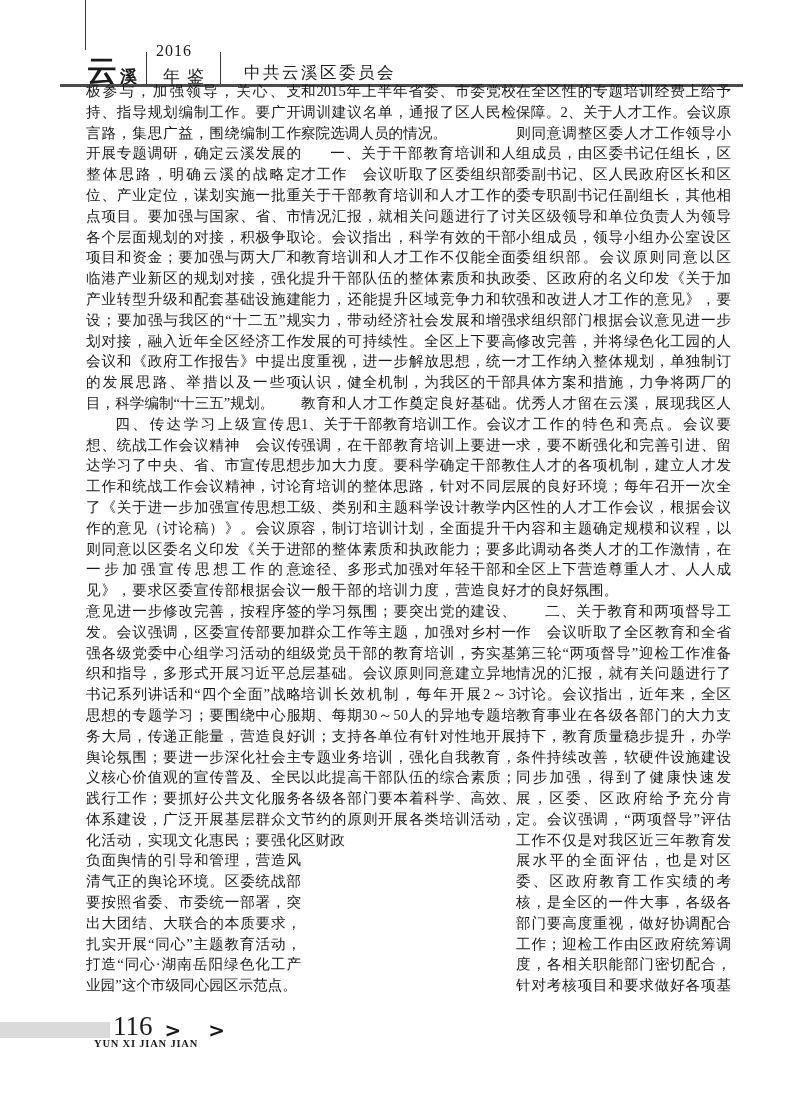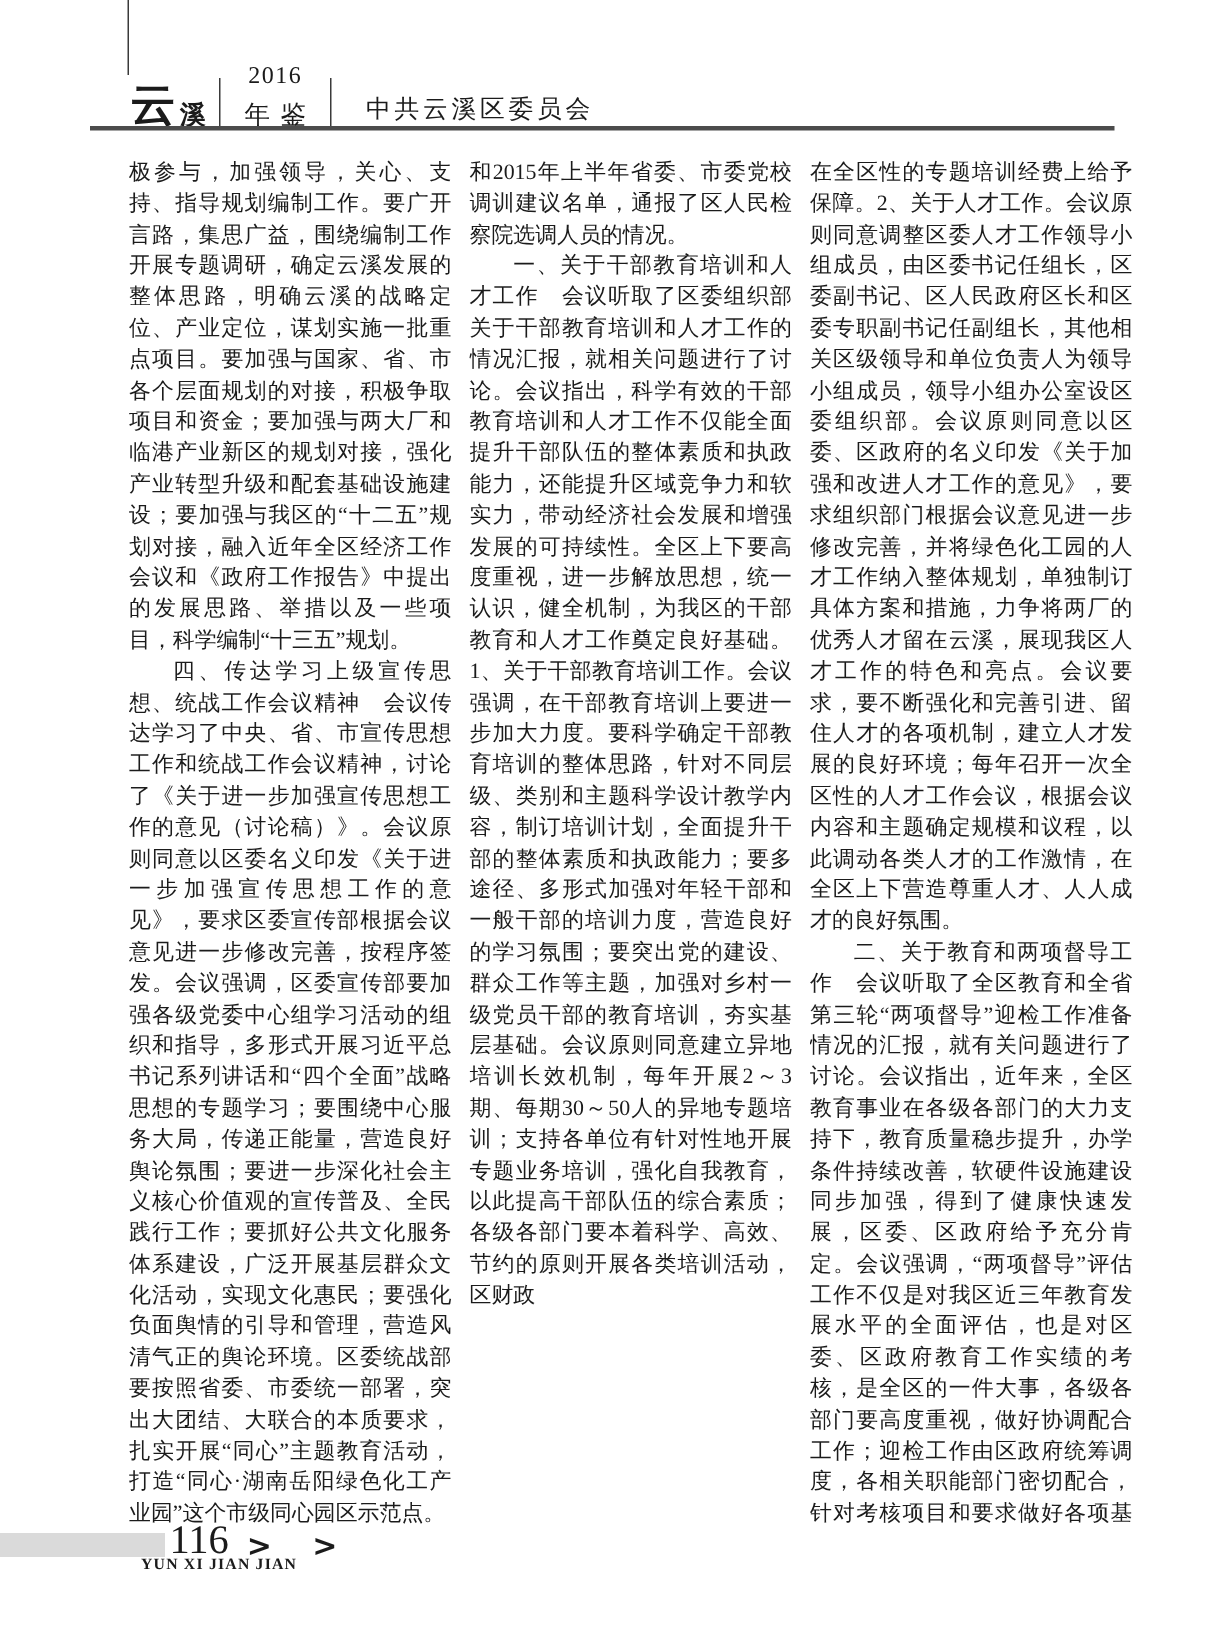--- a/index.html
+++ b/index.html
@@ -9,32 +9,32 @@
   }
   
   .top-vline{position:absolute;left:85px;top:0;width:1px;height:50px;background:#3a3a3a;}
   .masthead{
     position:absolute;left:87px;top:50px;height:36px;
     display:flex;align-items:flex-end;
   }
   .logo-main{font-size:30px;font-weight:bold;line-height:1;letter-spacing:0;}
   .logo-sub{font-size:17px;font-weight:bold;line-height:1;margin-left:3px;margin-bottom:1px;}
   .mast-div{width:1px;height:34px;background:#3a3a3a;margin:0 9px;align-self:flex-end;}
-  .yearblock{display:flex;flex-direction:column;align-items:center;line-height:1;padding-bottom:1px;}
+  .yearblock{display:flex;flex-direction:column;line-height:1;padding-bottom:1px;}
   .year{font-size:16px;letter-spacing:1px;}
   .yearbook{font-size:17px;margin-top:9px;letter-spacing:7px;text-indent:7px;}
   .org{
     font-family:"Liberation Sans","DejaVu Sans",sans-serif;font-weight:normal;
     font-size:16.5px;letter-spacing:2.5px;margin-left:14px;margin-bottom:2px;white-space:nowrap;
   }
   .header-rule{position:absolute;left:60px;top:84px;width:683px;height:3px;background:#4c4c4c;}
   
   .columns{
-    position:absolute;left:86px;top:105px;width:669px;height:916px;
-    display:flex;gap:12px;overflow:hidden;
+    position:absolute;left:86px;top:81px;width:669px;height:916px;
+    display:flex;gap:0;overflow:hidden;
   }
   .col{
     width:215px;height:100%;overflow:hidden;
     text-align:justify;font-size:14.6px;line-height:20.8px;
   }
   .para{margin:0;}
   .para.indent{text-indent:2em;}
   .para.gap{margin-top:20.8px;}
   .b{font-weight:normal;}
   

